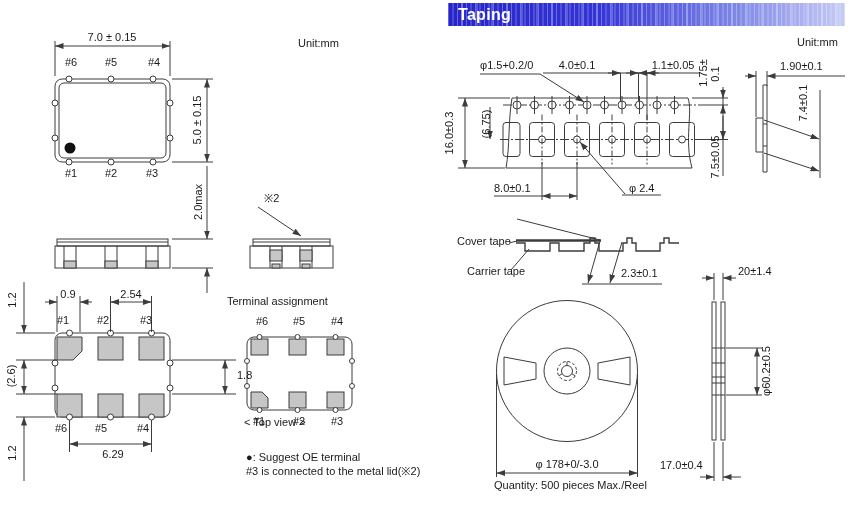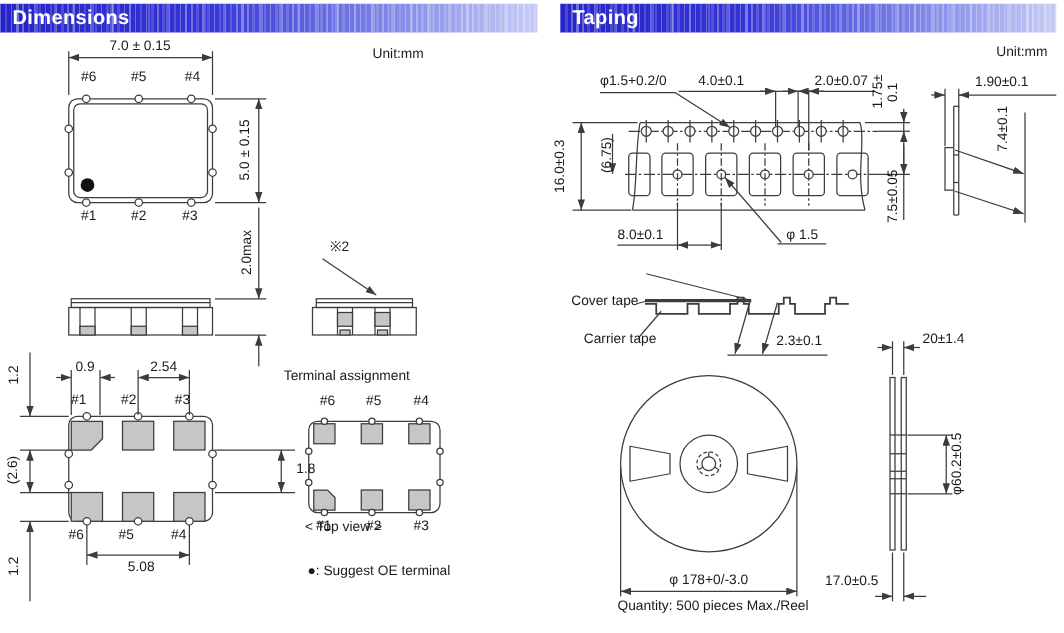--- a/index.html
+++ b/index.html
@@ -17,23 +17,20 @@
   .c{transform:translateX(-50%);}
   .r{transform:translate(-50%,-50%) rotate(-90deg);}
   .legend div{line-height:13.4px;font-size:11px;color:#1a1a1a;white-space:nowrap;}
   svg{position:absolute;left:0;top:0;}
 </style>
 </head>
 <body>
 
 <div id="page">
 
-  <div class="bar" style="left:0;width:430px;">
-    <div class="bar-title">Dimensions</div>
-  </div>
   <div class="bar" style="left:448px;width:397px;">
     <div class="bar-title">Taping</div>
   </div>
 
   <svg width="851" height="506" viewBox="0 0 851 506">
     <defs>
       <marker id="ae" markerWidth="9" markerHeight="6" refX="8.5" refY="3" orient="auto" markerUnits="userSpaceOnUse">
         <path d="M0,0 L8.5,3 L0,6 Z" fill="#3c3c3c"></path>
       </marker>
       <marker id="as" markerWidth="9" markerHeight="6" refX="0.5" refY="3" orient="auto" markerUnits="userSpaceOnUse">
@@ -334,47 +331,48 @@
   <span class="lbl c" style="left:131px;top:289px;">2.54</span>
   <span class="lbl c" style="left:63px;top:315px;">#1</span>
   <span class="lbl c" style="left:103px;top:315px;">#2</span>
   <span class="lbl c" style="left:146px;top:315px;">#3</span>
   <span class="lbl r" style="left:11px;top:376px;">(2.6)</span>
   <span class="lbl" style="left:237px;top:370px;">1.8</span>
   <span class="lbl c" style="left:61px;top:423px;">#6</span>
   <span class="lbl c" style="left:101px;top:423px;">#5</span>
   <span class="lbl c" style="left:143px;top:423px;">#4</span>
   <span class="lbl r" style="left:12px;top:453px;">1.2</span>
-  <span class="lbl c" style="left:113px;top:449px;">5.08</span>
+  <span class="lbl c" style="left:113px;top:449px;">6.29</span>
 
   <span class="lbl" style="left:227px;top:296px;">Terminal assignment</span>
   <span class="lbl c" style="left:262px;top:316px;">#6</span>
   <span class="lbl c" style="left:299px;top:316px;">#5</span>
   <span class="lbl c" style="left:337px;top:316px;">#4</span>
   <span class="lbl c" style="left:259px;top:416px;">#1</span>
   <span class="lbl c" style="left:299px;top:416px;">#2</span>
   <span class="lbl c" style="left:337px;top:416px;">#3</span>
   <span class="lbl" style="left:244px;top:417px;text-align:center;">&lt; Top view &gt;</span>
   <span class="lbl" style="left:246px;top:452px;">●: Suggest OE terminal</span>
+  <span class="lbl" style="left:246px;top:466px;">#3 is connected to the metal lid(※2)</span>
 
   <span class="lbl" style="left:797px;top:37px;">Unit:mm</span>
   <span class="lbl" style="left:480px;top:60px;">φ1.5+0.2/0</span>
   <span class="lbl c" style="left:577px;top:60px;text-align:center;">4.0±0.1</span>
-  <span class="lbl c" style="left:673px;top:60px;">2.0±0.07</span>
+  <span class="lbl c" style="left:673px;top:60px;">1.1±0.05</span>
   <span class="lbl r" style="left:703px;top:73px;">1.75±</span>
   <span class="lbl r" style="left:715px;top:74px;">0.1</span>
   <span class="lbl r" style="left:449px;top:133px;">16.0±0.3</span>
   <span class="lbl r" style="left:486px;top:124px;">(6.75)</span>
   <span class="lbl r" style="left:715px;top:157px;">7.5±0.05</span>
   <span class="lbl" style="left:494px;top:183px;">8.0±0.1</span>
-  <span class="lbl" style="left:629px;top:183px;">φ 1.5</span>
+  <span class="lbl" style="left:629px;top:183px;">φ 2.4</span>
   <span class="lbl" style="left:457px;top:236px;text-align:center;">Cover tape</span>
   <span class="lbl" style="left:467px;top:266px;">Carrier tape</span>
   <span class="lbl" style="left:621px;top:268px;">2.3±0.1</span>
   <span class="lbl" style="left:780px;top:61px;">1.90±0.1</span>
   <span class="lbl r" style="left:803px;top:103px;">7.4±0.1</span>
   <span class="lbl" style="left:738px;top:266px;">20±1.4</span>
   <span class="lbl r" style="left:766px;top:371px;">φ60.2±0.5</span>
-  <span class="lbl" style="left:660px;top:460px;">17.0±0.5</span>
+  <span class="lbl" style="left:660px;top:460px;">17.0±0.4</span>
   <span class="lbl c" style="left:567px;top:459px;">φ 178+0/-3.0</span>
   <span class="lbl" style="left:494px;top:480px;">Quantity: 500 pieces Max./Reel</span>
 
 </div>
 
 </body></html>

